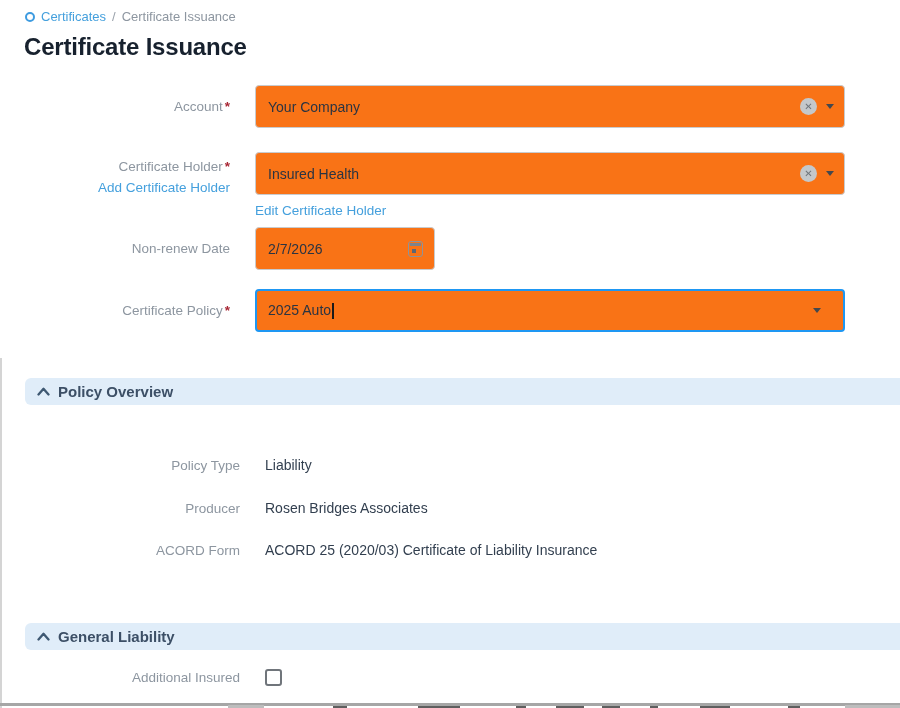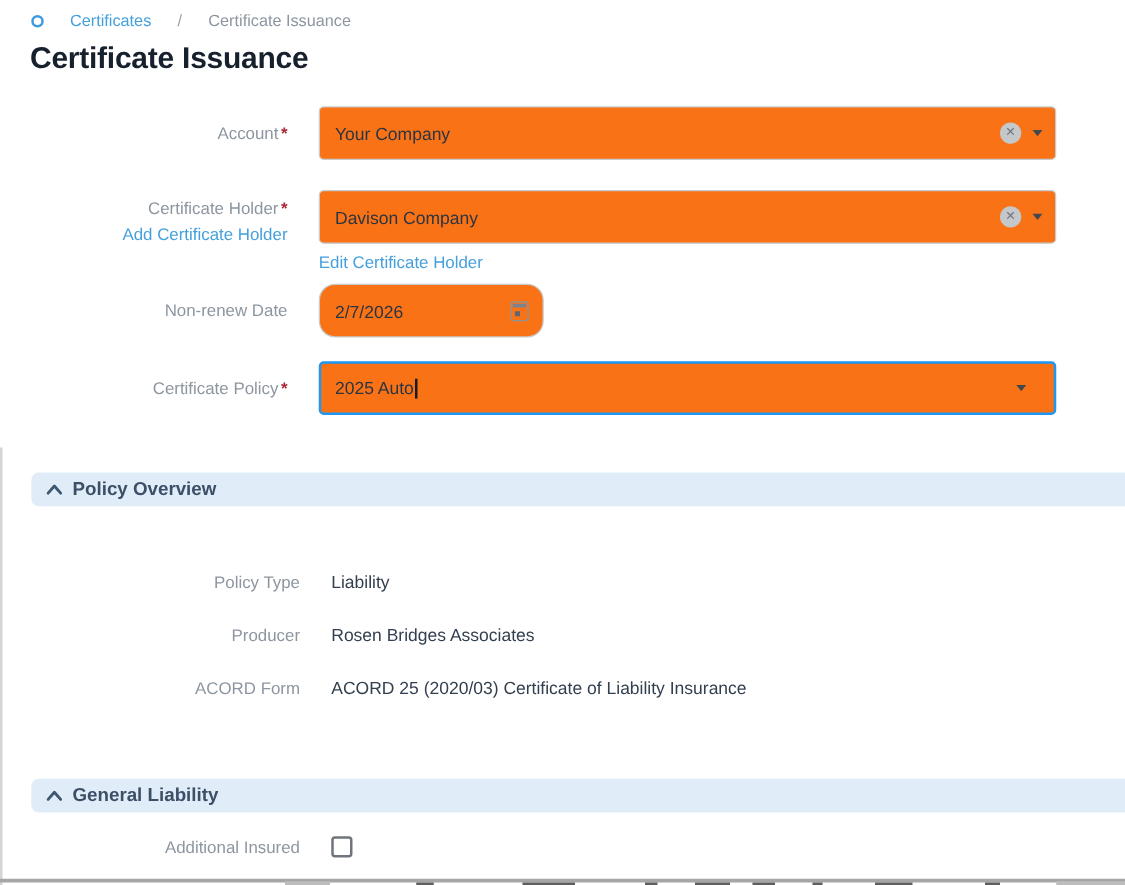--- a/index.html
+++ b/index.html
@@ -9,21 +9,21 @@
     position:relative; width:900px; height:708px; margin:0 auto;
     background:#ffffff; overflow:hidden;
   }
   
   .win-left-edge { position:absolute; left:0; top:358px; bottom:0; width:2px; background:#d4d4d4; }
   .win-bottom-edge { position:absolute; left:0; right:0; top:703px; height:3px; background:#a6a6a6; }
   .cutoff-frag { position:absolute; height:2px; background:#5f5f5f; top:706px; }
   .cutoff-gray { position:absolute; height:3px; background:#bdbdbd; top:705px; }
 
   
-  .breadcrumb { position:absolute; left:25px; top:9px; display:flex; align-items:center; gap:21px; font-size:13px; }
+  .breadcrumb { position:absolute; left:25px; top:9px; display:flex; align-items:center; gap:6px; font-size:13px; }
   .bc-ring { width:10px; height:10px; border:2.5px solid #3d9be0; border-radius:50%; display:inline-block; }
   .bc-link { color:#45a0dd; text-decoration:none; cursor:pointer; }
   .bc-sep { color:#9aa2ab; }
   .bc-current { color:#8d96a0; }
 
   
   .page-title { position:absolute; left:24px; top:33px; font-size:24px; font-weight:700; color:#17212e; letter-spacing:-0.2px; }
 
   
   .row { position:absolute; left:25px; display:flex; }
@@ -32,21 +32,21 @@
   .fld-col { margin-left:25px; }
   .link { color:#45a0dd; font-size:13.5px; text-decoration:none; cursor:pointer; }
 
   .select-input, .date-input {
     width:590px; height:43px; border:1px solid #c8cbce; border-radius:4px;
     background:#f97316; display:flex; align-items:center; padding:0 10px 0 12px;
     font-size:14px; color:#2b3442; cursor:text;
   }
   .select-input .val, .date-input .val { flex:1; font-weight:500; white-space:nowrap; overflow:hidden; }
   .select-input.focused { border:2px solid #1e97f3; padding:0 22px 0 11px; }
-  .date-input { width:180px;border-radius:13px; }
+  .date-input { width:180px; }
 
   .clear-btn {
     width:17px; height:17px; border-radius:50%; background:#c4c8cb;
     color:#6f757b; font-size:10px; line-height:17px; text-align:center;
     cursor:pointer; flex:none; font-weight:700;
   }
   .caret-down {
     width:0; height:0; border-left:4.5px solid transparent; border-right:4.5px solid transparent;
     border-top:5px solid #43484e; margin-left:9px; flex:none; cursor:pointer;
   }
@@ -107,21 +107,21 @@
     <div class="lbl-col">
       <div style="padding-top:7px;">
         <span>Certificate Holder</span><span class="req">*</span>
       </div>
       <div style="padding-top:6px;">
         <a class="link">Add Certificate Holder</a>
       </div>
     </div>
     <div class="fld-col">
       <div class="select-input">
-        <span class="val">Davison Company</span>
+        <span class="val">Insured Health</span>
         <span class="clear-btn">✕</span>
         <span class="caret-down"></span>
       </div>
       <div style="padding-top:6px;">
         <a class="link">Edit Certificate Holder</a>
       </div>
     </div>
   </div>
 
   <div class="row" style="top:233px; height:31px; align-items:center;">

